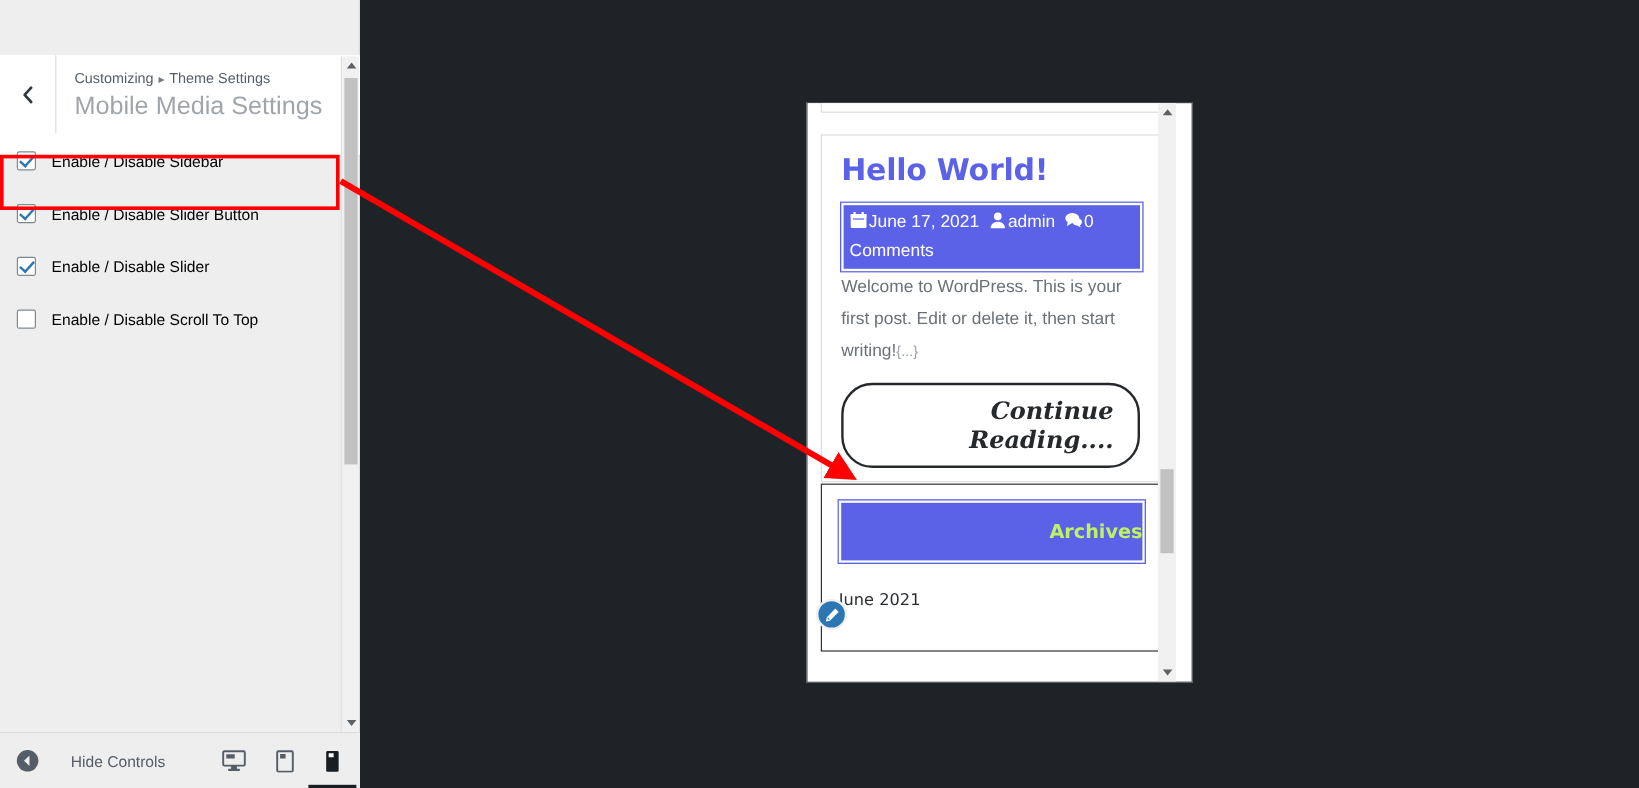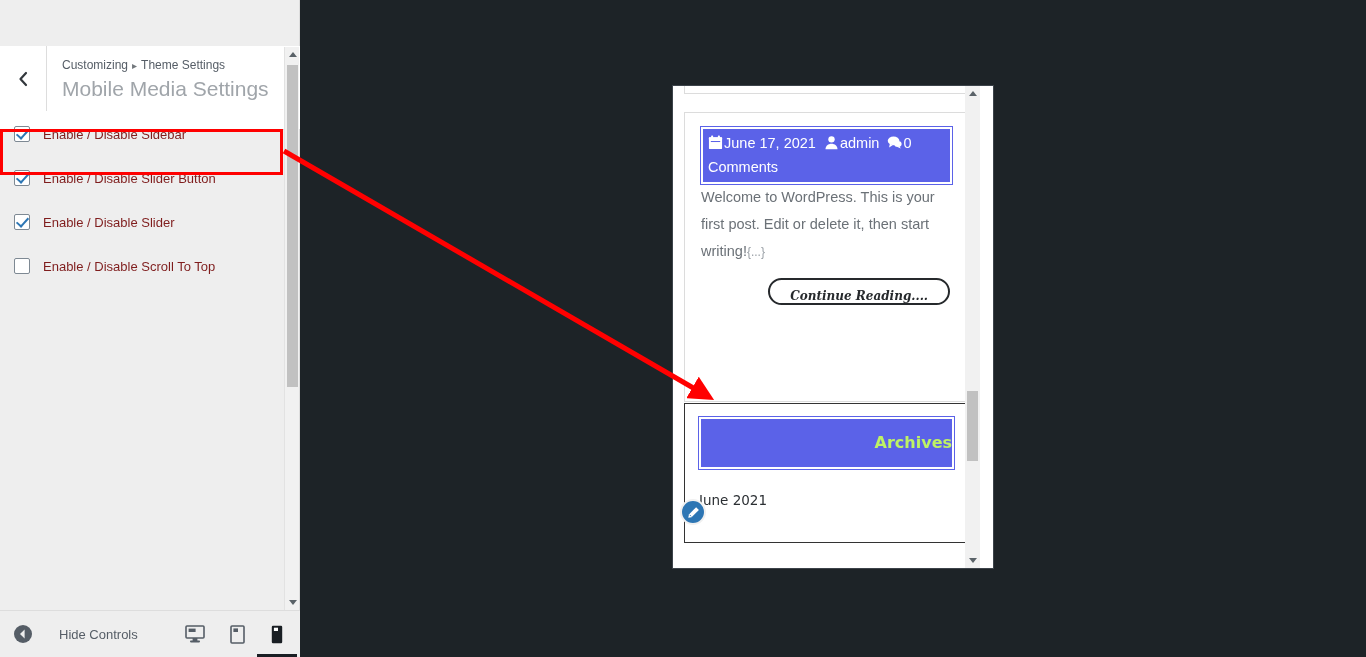--- a/index.html
+++ b/index.html
@@ -105,21 +105,21 @@
     position: absolute;
     left: 4px; top: 0px;
     width: 5px; height: 10px;
     border: solid #2d76b4;
     border-width: 0 2px 2px 0;
     transform: rotate(42deg);
   }
   .opt-label {
     margin-left: 13px;
     font-size: 13px;
-    color: #7f1d1d;
+    color: #000000;
     white-space: nowrap;
   }
   #opt-highlight {
     position: absolute;
     left: 0; top: 129px;
     width: 283px; height: 46px;
     border: 3px solid #ff0000;
     pointer-events: none;
     z-index: 6;
   }
@@ -225,25 +225,25 @@
     font-size: 14.5px;
     line-height: 27px;
     color: #6b7177;
   }
   #post-excerpt .ellip { font-size: 12px; color: #9aa0a6; }
   #read-more-wrap { text-align: right; margin-top: 12px; padding-right: 2px; }
   #read-more {
     display: inline-block;
     border: 2px solid #26292c;
     border-radius: 26px;
-    padding: 9px 20px 0 20px;
+    padding: 9px 20px 10px 20px;
     font-family: "DejaVu Serif", serif;
     font-style: italic;
     font-weight: bold;
-    font-size: 12px;
+    font-size: 20px;
     color: #26292c;
     cursor: pointer;
     background: #ffffff;
   }
   #card-widget {
     position: absolute; left: 11px; top: 317px;
     width: 285px; height: 140px;
     border: 1px solid #333333;
     padding: 13px 14px 0 14px;
   }
@@ -380,20 +380,21 @@
     </div>
   </div>
 
   <div id="stage">
     <div id="device-frame">
       <div id="preview-body">
 
         <div class="card" id="card-cut"></div>
 
         <div class="card" id="card-post">
+          <div id="post-title">Hello World!</div>
 
           <div id="post-meta">
             <svg class="ico" width="15" height="15" viewBox="0 0 16 16">
               <rect x="1" y="2.5" width="14" height="12.5" rx="1" fill="#ffffff"></rect>
               <rect x="1" y="2.5" width="14" height="3" fill="#ffffff"></rect>
               <rect x="3" y="6.4" width="10" height="1.1" fill="#5b62e8"></rect>
               <rect x="3.4" y="0.6" width="2" height="3" rx=".6" fill="#ffffff"></rect>
               <rect x="10.6" y="0.6" width="2" height="3" rx=".6" fill="#ffffff"></rect>
             </svg><span>June 17, 2021</span><span class="gap"></span><svg class="ico" width="15" height="15" viewBox="0 0 16 16">
               <circle cx="8" cy="4.6" r="3.4" fill="#ffffff"></circle>

